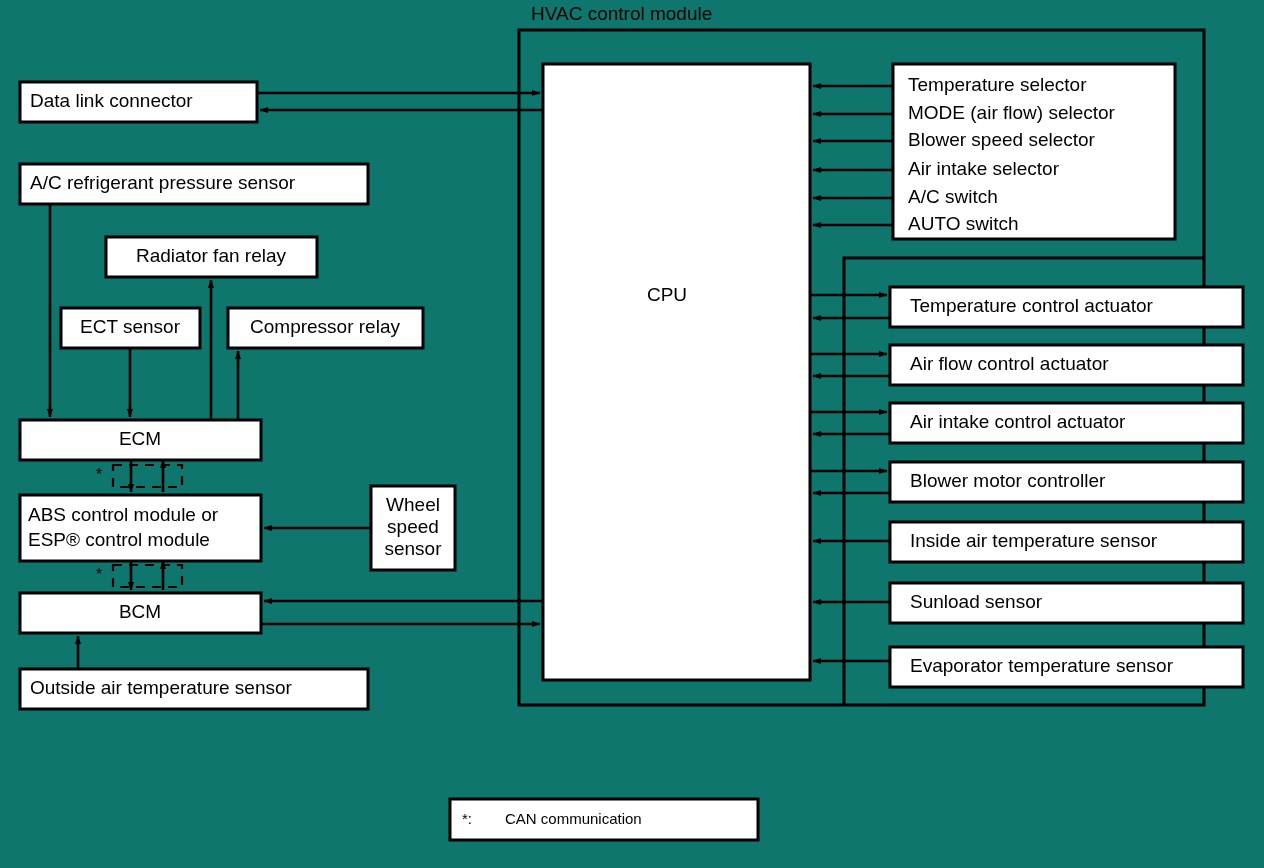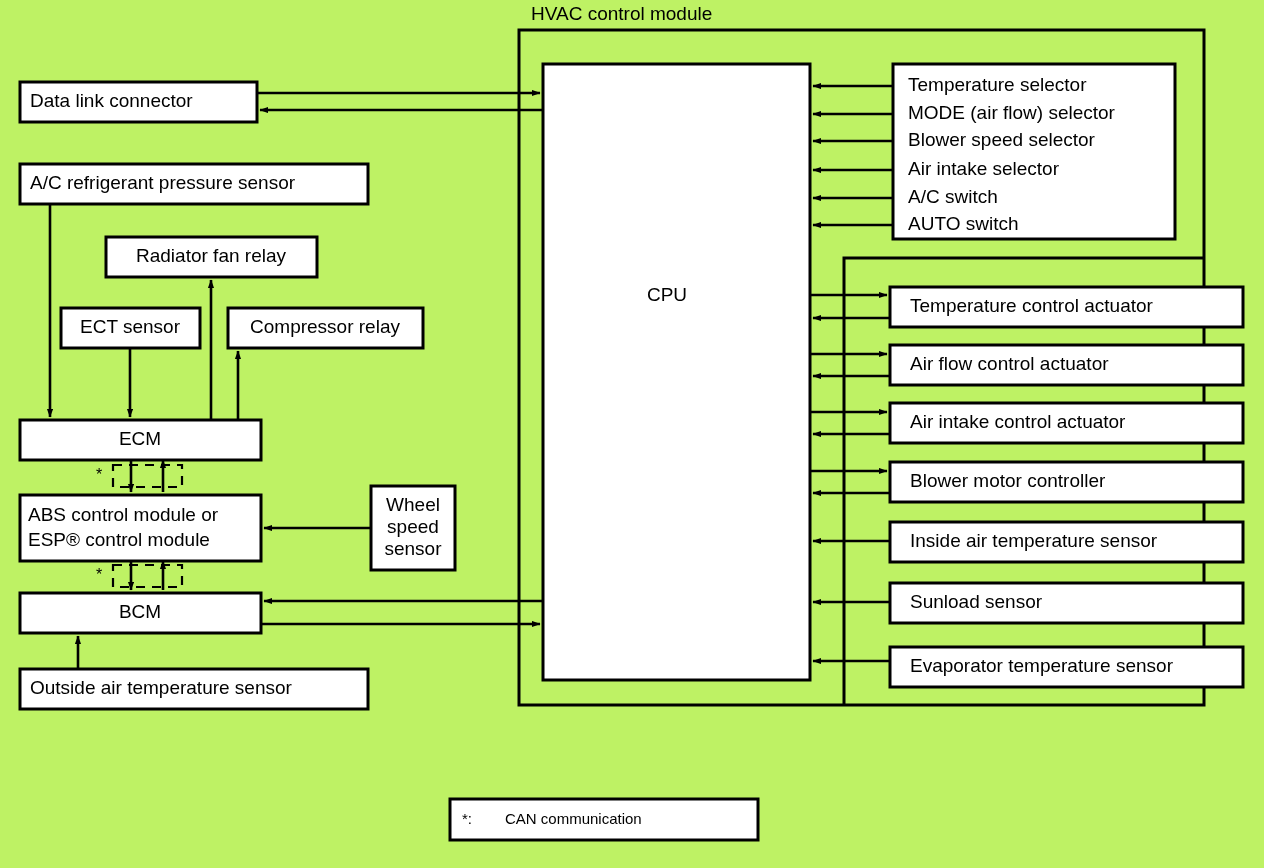--- a/index.html
+++ b/index.html
@@ -4,21 +4,21 @@
 <style>
   html, body {
     margin: 0;
     padding: 0;
     background: #ffffff;
   }
   #canvas-wrap {
     position: relative;
     width: 1264px;
     height: 868px;
-    background: #bef264;
+    background: #0f766e;
     overflow: hidden;
     font-family: "Liberation Sans", sans-serif;
   }
   svg.diagram {
     position: absolute;
     top: 0;
     left: 0;
     width: 1264px;
     height: 868px;
   }

